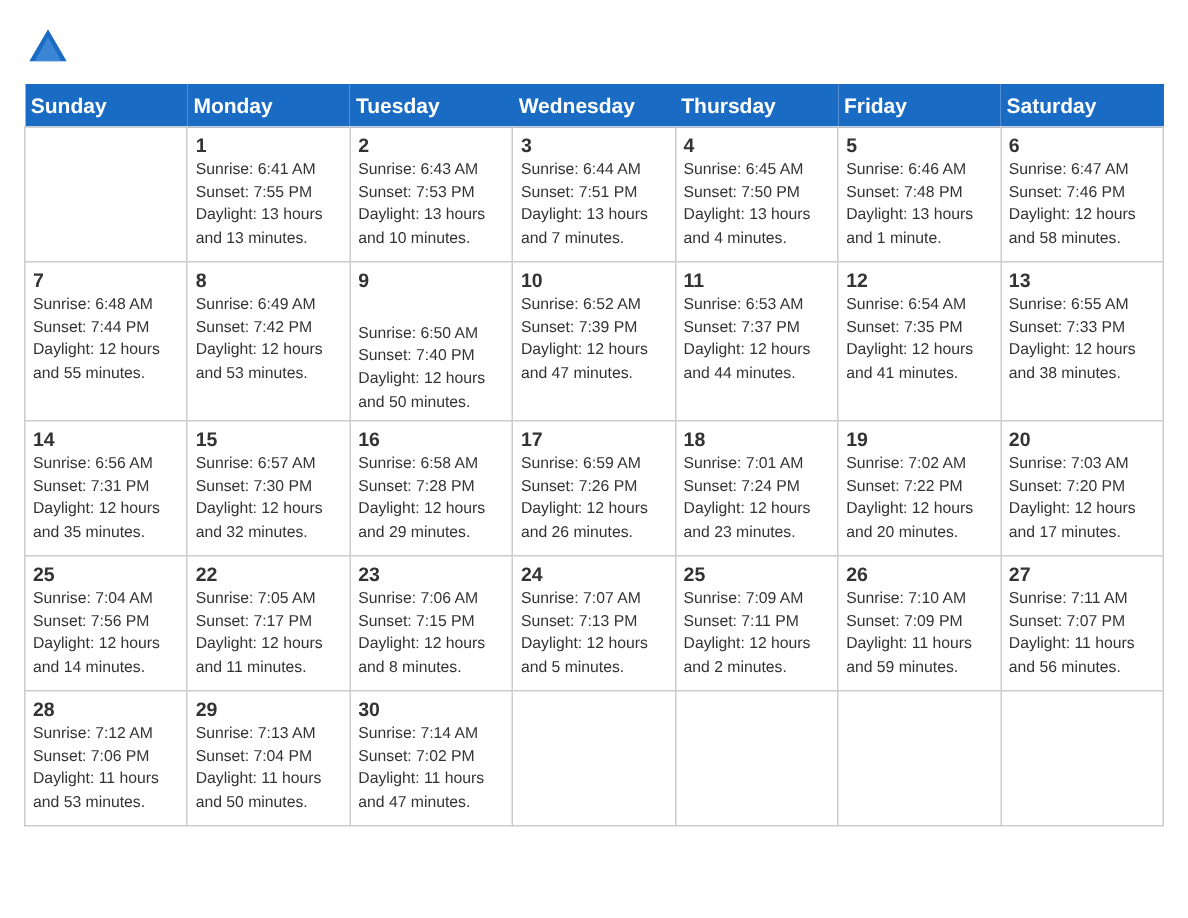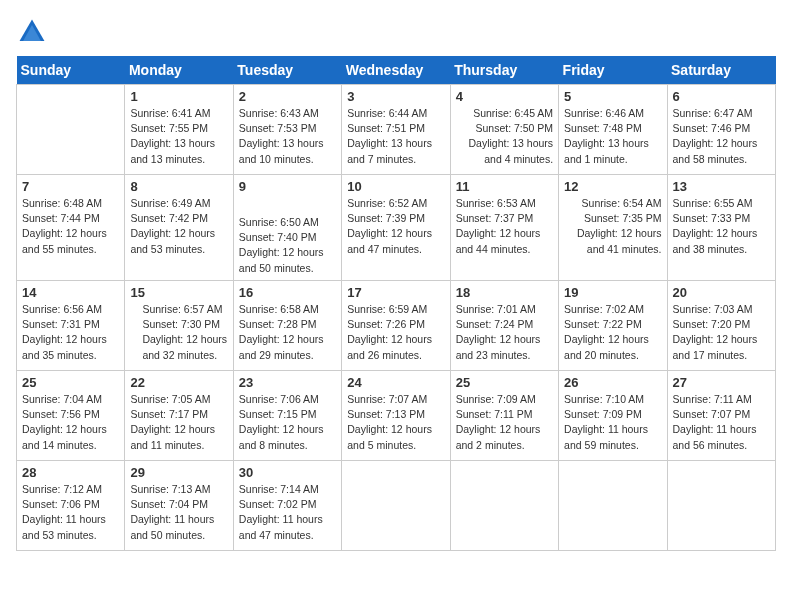--- a/index.html
+++ b/index.html
@@ -133,21 +133,21 @@
         </td>
         <td>
           <span class="day-number">3</span>
           <div class="cell-info" style="white-space: pre-line;">Sunrise: 6:44 AM
 Sunset: 7:51 PM
 Daylight: 13 hours
 and 7 minutes.</div>
         </td>
         <td>
           <span class="day-number">4</span>
-          <div class="cell-info" style="white-space: pre-line; text-align: right;">Sunrise: 6:45 AM
+          <div class="cell-info" style="white-space: pre-line;">Sunrise: 6:45 AM
 Sunset: 7:50 PM
 Daylight: 13 hours
 and 4 minutes.</div>
         </td>
         <td>
           <span class="day-number">5</span>
           <div class="cell-info" style="white-space: pre-line;">Sunrise: 6:46 AM
 Sunset: 7:48 PM
 Daylight: 13 hours
 and 1 minute.</div>
@@ -191,21 +191,21 @@
         </td>
         <td>
           <span class="day-number">11</span>
           <div class="cell-info" style="white-space: pre-line;">Sunrise: 6:53 AM
 Sunset: 7:37 PM
 Daylight: 12 hours
 and 44 minutes.</div>
         </td>
         <td>
           <span class="day-number">12</span>
-          <div class="cell-info" style="white-space: pre-line; text-align: right;">Sunrise: 6:54 AM
+          <div class="cell-info" style="white-space: pre-line;">Sunrise: 6:54 AM
 Sunset: 7:35 PM
 Daylight: 12 hours
 and 41 minutes.</div>
         </td>
         <td>
           <span class="day-number">13</span>
           <div class="cell-info" style="white-space: pre-line;">Sunrise: 6:55 AM
 Sunset: 7:33 PM
 Daylight: 12 hours
 and 38 minutes.</div>
@@ -214,21 +214,21 @@
       <tr>
         <td>
           <span class="day-number">14</span>
           <div class="cell-info" style="white-space: pre-line;">Sunrise: 6:56 AM
 Sunset: 7:31 PM
 Daylight: 12 hours
 and 35 minutes.</div>
         </td>
         <td>
           <span class="day-number">15</span>
-          <div class="cell-info" style="white-space: pre-line; margin-left: 12px;">Sunrise: 6:57 AM
+          <div class="cell-info" style="white-space: pre-line;">Sunrise: 6:57 AM
 Sunset: 7:30 PM
 Daylight: 12 hours
 and 32 minutes.</div>
         </td>
         <td>
           <span class="day-number">16</span>
           <div class="cell-info" style="white-space: pre-line;">Sunrise: 6:58 AM
 Sunset: 7:28 PM
 Daylight: 12 hours
 and 29 minutes.</div>

